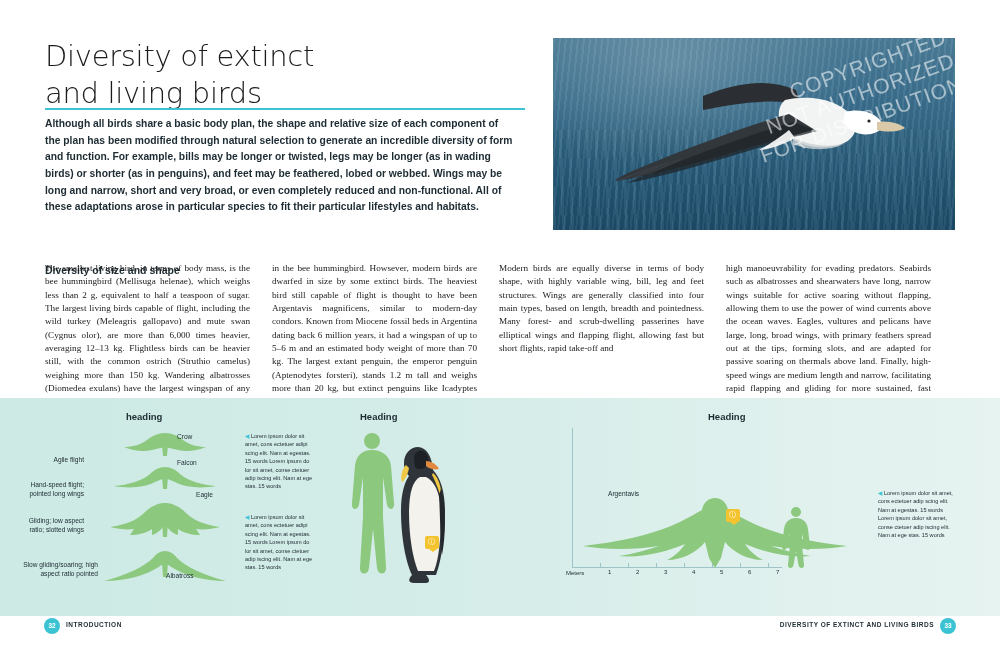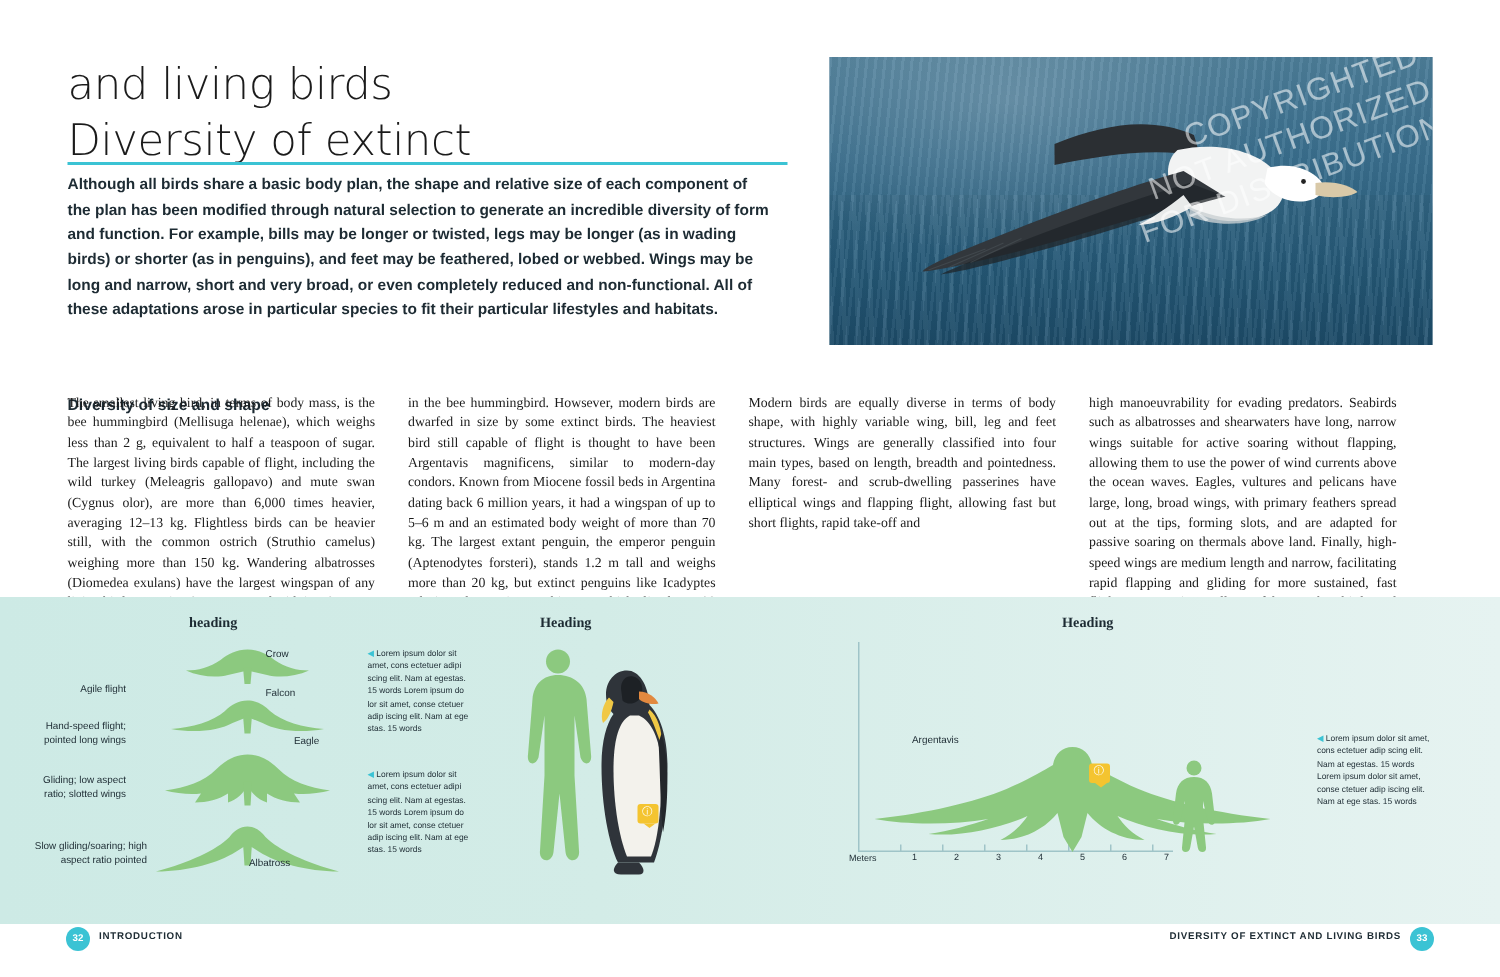--- a/index.html
+++ b/index.html
@@ -132,21 +132,20 @@
     width: 1000px;
     height: 218px;
     background: #cfeae4;
     background: linear-gradient(90deg, #cdeae5 0%, #d3ece7 40%, #e6f3f1 100%);
   }
   .band-head {
     position: absolute;
     font-size: 9.5px;
     font-weight: bold;
     color: #1d2b33;
-    font-family: Liberation Serif, serif;
   }
   .h1 { left: 126px; top: 411px; }
   .h2 { left: 360px; top: 411px; }
   .h3 { left: 708px; top: 411px; }
 
   .lbl {
     position: absolute;
     font-size: 6.6px;
     color: #1d2b33;
     line-height: 1.35;
@@ -245,22 +244,22 @@
   }
   .run-head.left { left: 66px; }
   .run-head.right { right: 66px; }
 </style>
 </head>
 <body>
 
 <div class="page">
 
   <div class="title">
+    <div>Diversity of extinct</div>
     <div>and living birds</div>
-    <div>Diversity of extinct</div>
   </div>
   <div class="title-rule"></div>
   <div class="standfirst">Although all birds share a basic body plan, the shape and relative size of each component of the plan has been modified through natural selection to generate an incredible diversity of form and function. For example, bills may be longer or twisted, legs may be longer (as in wading birds) or shorter (as in penguins), and feet may be feathered, lobed or webbed. Wings may be long and narrow, short and very broad, or even completely reduced and non-functional. All of these adaptations arose in particular species to fit their particular lifestyles and habitats.</div>
 
   <div class="hero">
     <div class="sea"></div>
     <svg class="bird" width="402" height="192" viewBox="0 0 402 192">
 
       <path d="M150 58 C 185 44, 215 40, 243 52 L 247 66 C 215 60, 180 66, 150 72 Z" fill="#2b2f33"></path>
 

